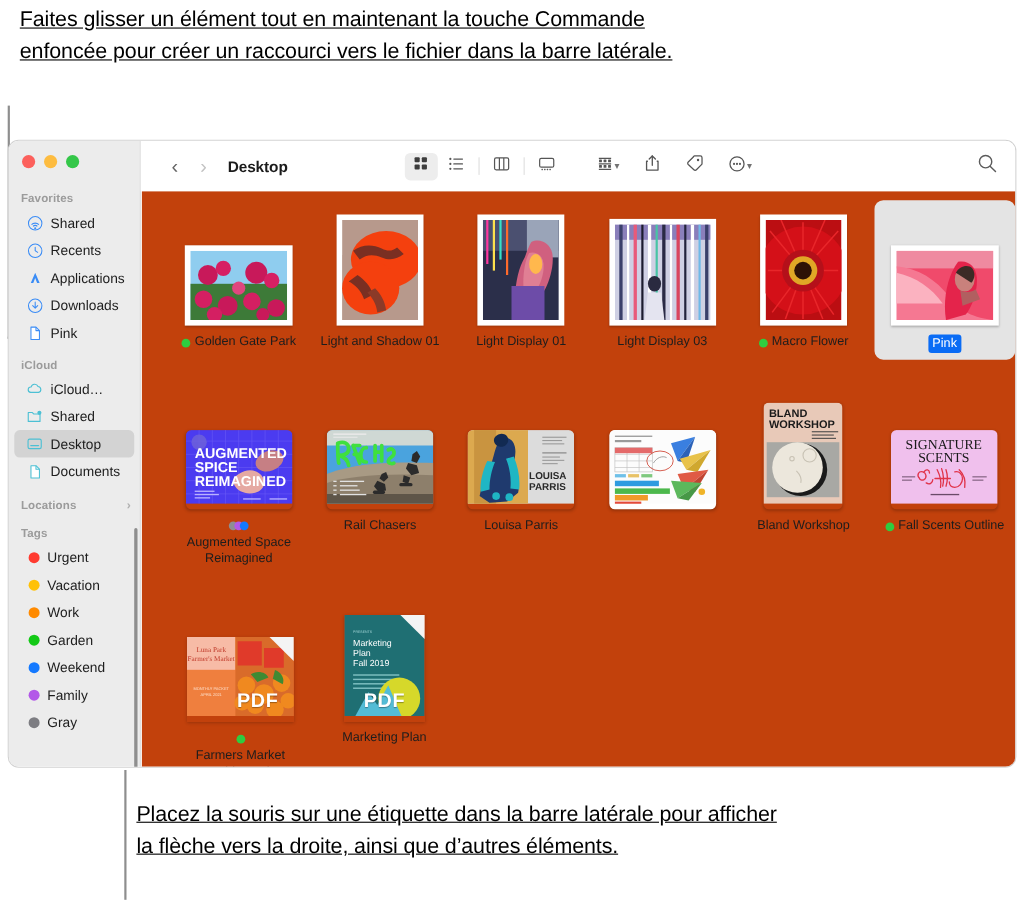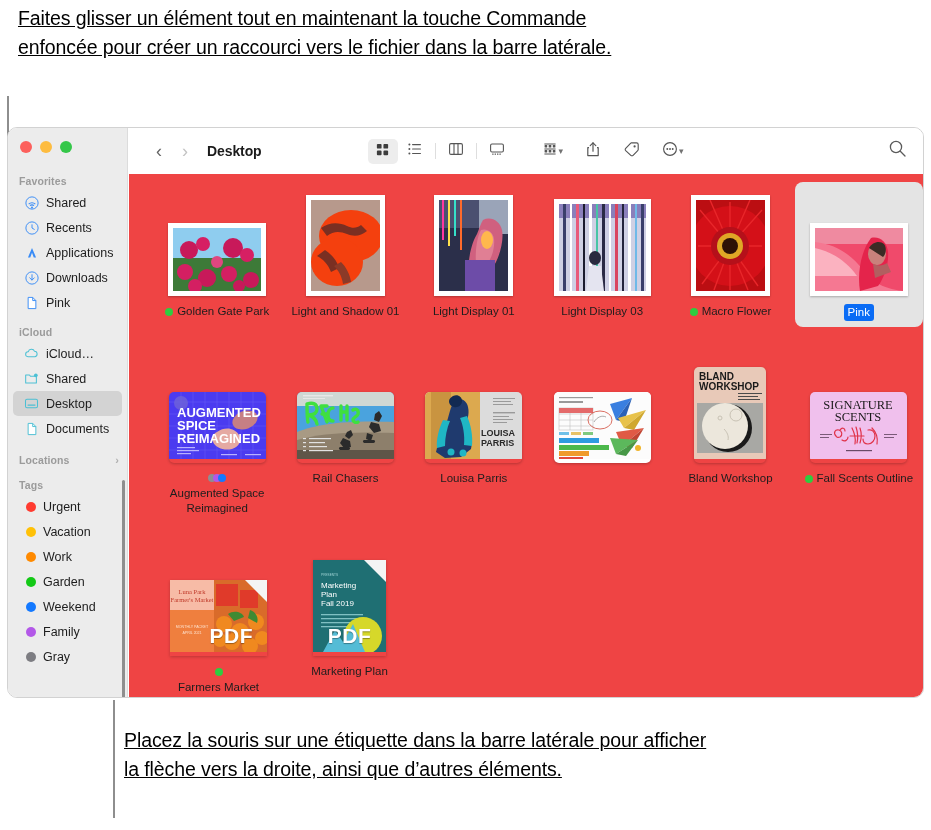--- a/index.html
+++ b/index.html
@@ -87,21 +87,21 @@
   .tbbtn.active{background:#ededed;}
   .tbsep{width:1px;height:16px;background:#dedede;margin:0 3px;}
   .caret{font-size:9px;color:#727272;margin-left:1px;}
   .tbgroup{display:flex;align-items:center;}
   #tb-right{display:flex;align-items:center;margin-left:30px;gap:10px;}
   #searchbtn{position:absolute;right:16px;top:11px;}
 
   
   #content{
     position:absolute;left:121px;top:46px;right:0;bottom:0;
-    background:#ef4444;overflow:hidden;
+    background:#c2410c;overflow:hidden;
   }
   .row{display:flex;}
   .cell{
     width:131px;margin:0 0 0 0;
     display:flex;flex-direction:column;align-items:center;
     padding-top:10px;padding-bottom:6px;border-radius:8px;
   }
   .cell.selected{background:#e4e4e4;}
   .thumbwrap{height:104px;display:flex;align-items:flex-end;justify-content:center;}
   .label{
@@ -125,21 +125,21 @@
     border-radius:5px;overflow:hidden;position:relative;
     box-shadow:0 1px 3px rgba(0,0,0,.24);
   }
   .pdf{position:relative;box-shadow:0 1px 3px rgba(0,0,0,.22);}
   .pdf .fold{
     position:absolute;right:0;top:0;width:0;height:0;
     border-left:22px solid transparent;border-top:22px solid #f4f4f4;
   }
   .pdfbadge{
     position:absolute;left:50%;transform:translateX(-50%);bottom:8px;
-    font-weight:bold;font-size:21px;color:#fff;letter-spacing:.5px;
+    font-weight:bold;font-size:18px;color:#fff;letter-spacing:.5px;
     text-shadow:0 1px 1px rgba(0,0,0,.35);
   }
 </style>
 </head>
 <body>
 
 <div class="callout" id="callout-top">Faites glisser un élément tout en maintenant la touche Commande enfoncée pour créer un raccourci vers le fichier dans la barre latérale.</div>
 <div class="callout" id="callout-bottom">Placez la souris sur une étiquette dans la barre latérale pour afficher la flèche vers la droite, ainsi que d’autres éléments.</div>
 
 <div class="leader" style="left:7px;top:96px;width:2px;height:212px;"></div>

